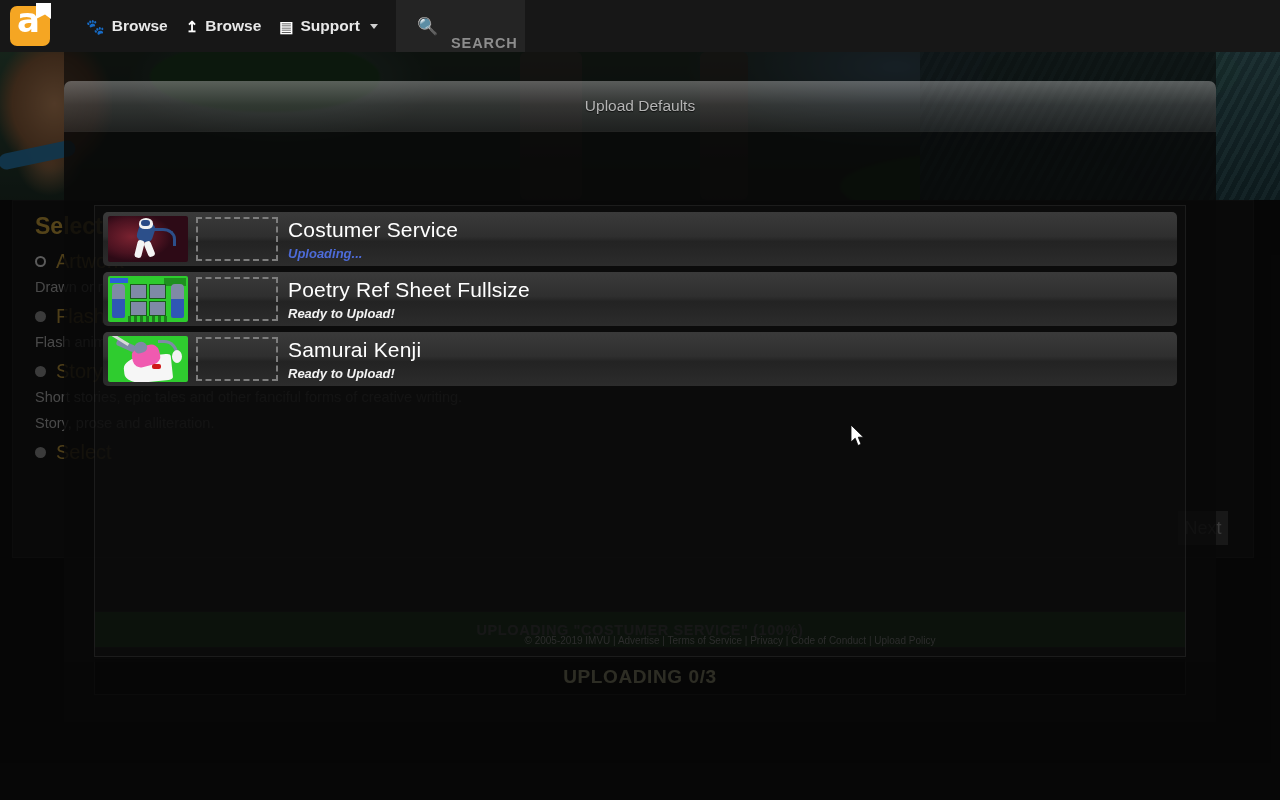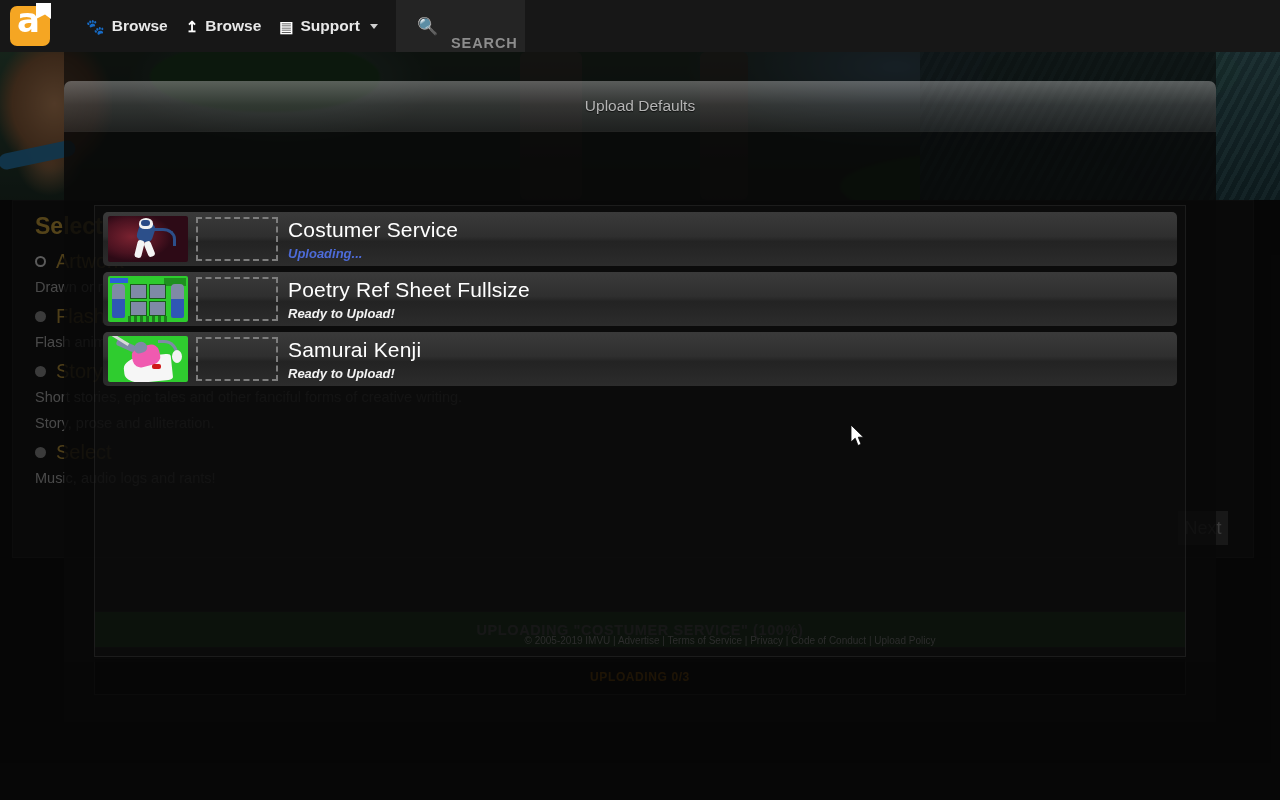--- a/index.html
+++ b/index.html
@@ -452,22 +452,22 @@
     position: absolute;
     left: 94px; top: 658px;
     width: 1092px; height: 37px;
     background: rgba(10,10,10,0.35);
     border: 1px solid #2c2c2c;
     display: flex;
     align-items: center;
     justify-content: center;
   }
   .progress2 .label {
-    color: #a16207;
-    font-size: 12px;
+    color: #fef9c3;
+    font-size: 19px;
     font-weight: 700;
     letter-spacing: .6px;
   }
 
   
   .cursor {
     position: absolute;
     left: 851px; top: 425px;
     width: 18px; height: 24px;
     z-index: 100;
@@ -519,21 +519,20 @@
       <div class="desc">Short stories, epic tales and other fanciful forms of creative writing.</div>
     </div>
     <div class="bgopt">
       <div class="desc">Story, prose and alliteration.</div>
     </div>
     <div class="bgopt">
       <div class="line1">
           <span class="radio"></span>
           <span>Select</span>
         </div>
-      <div class="desc">Music, audio logs and rants!</div>
     </div>
 
     <div class="nextbtn">Next</div>
   </div>
 
 
   <div class="overlay"></div>
 
   <div class="modal">
 

